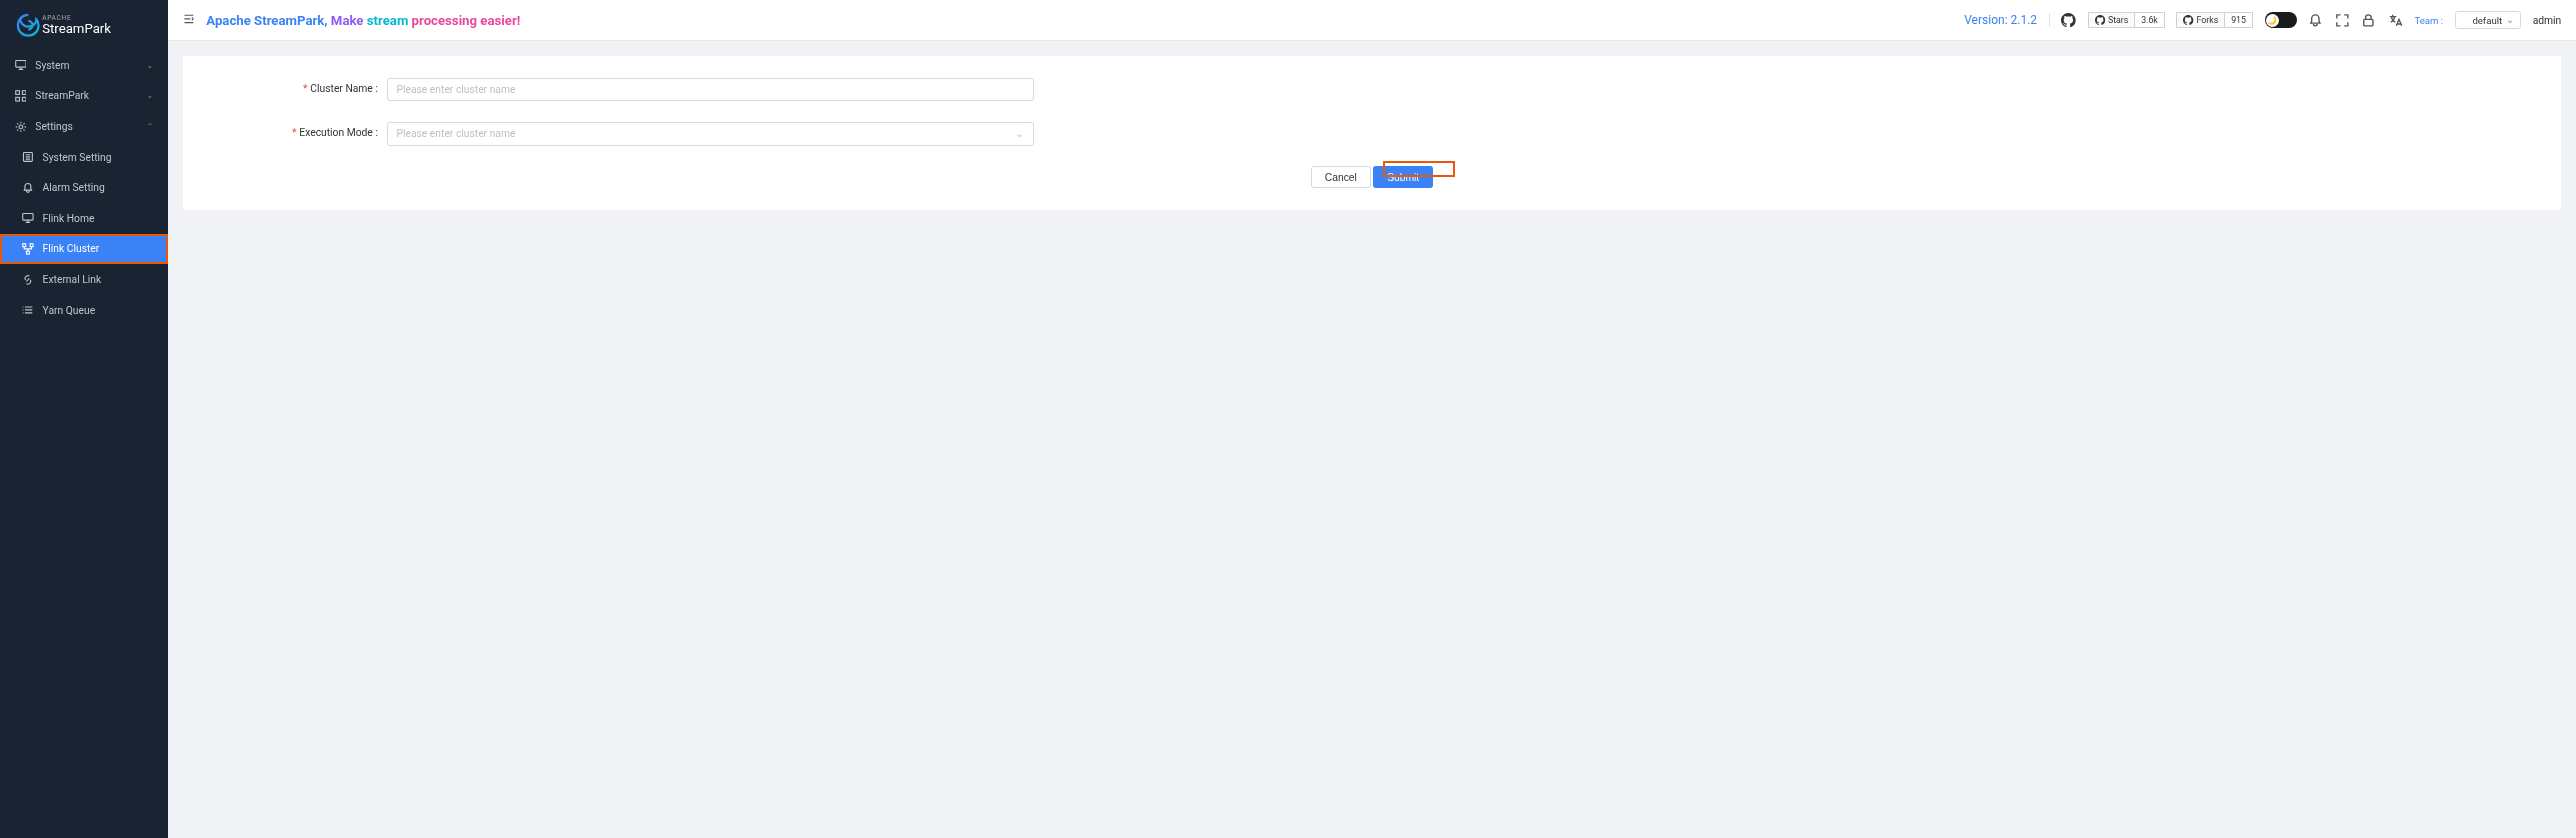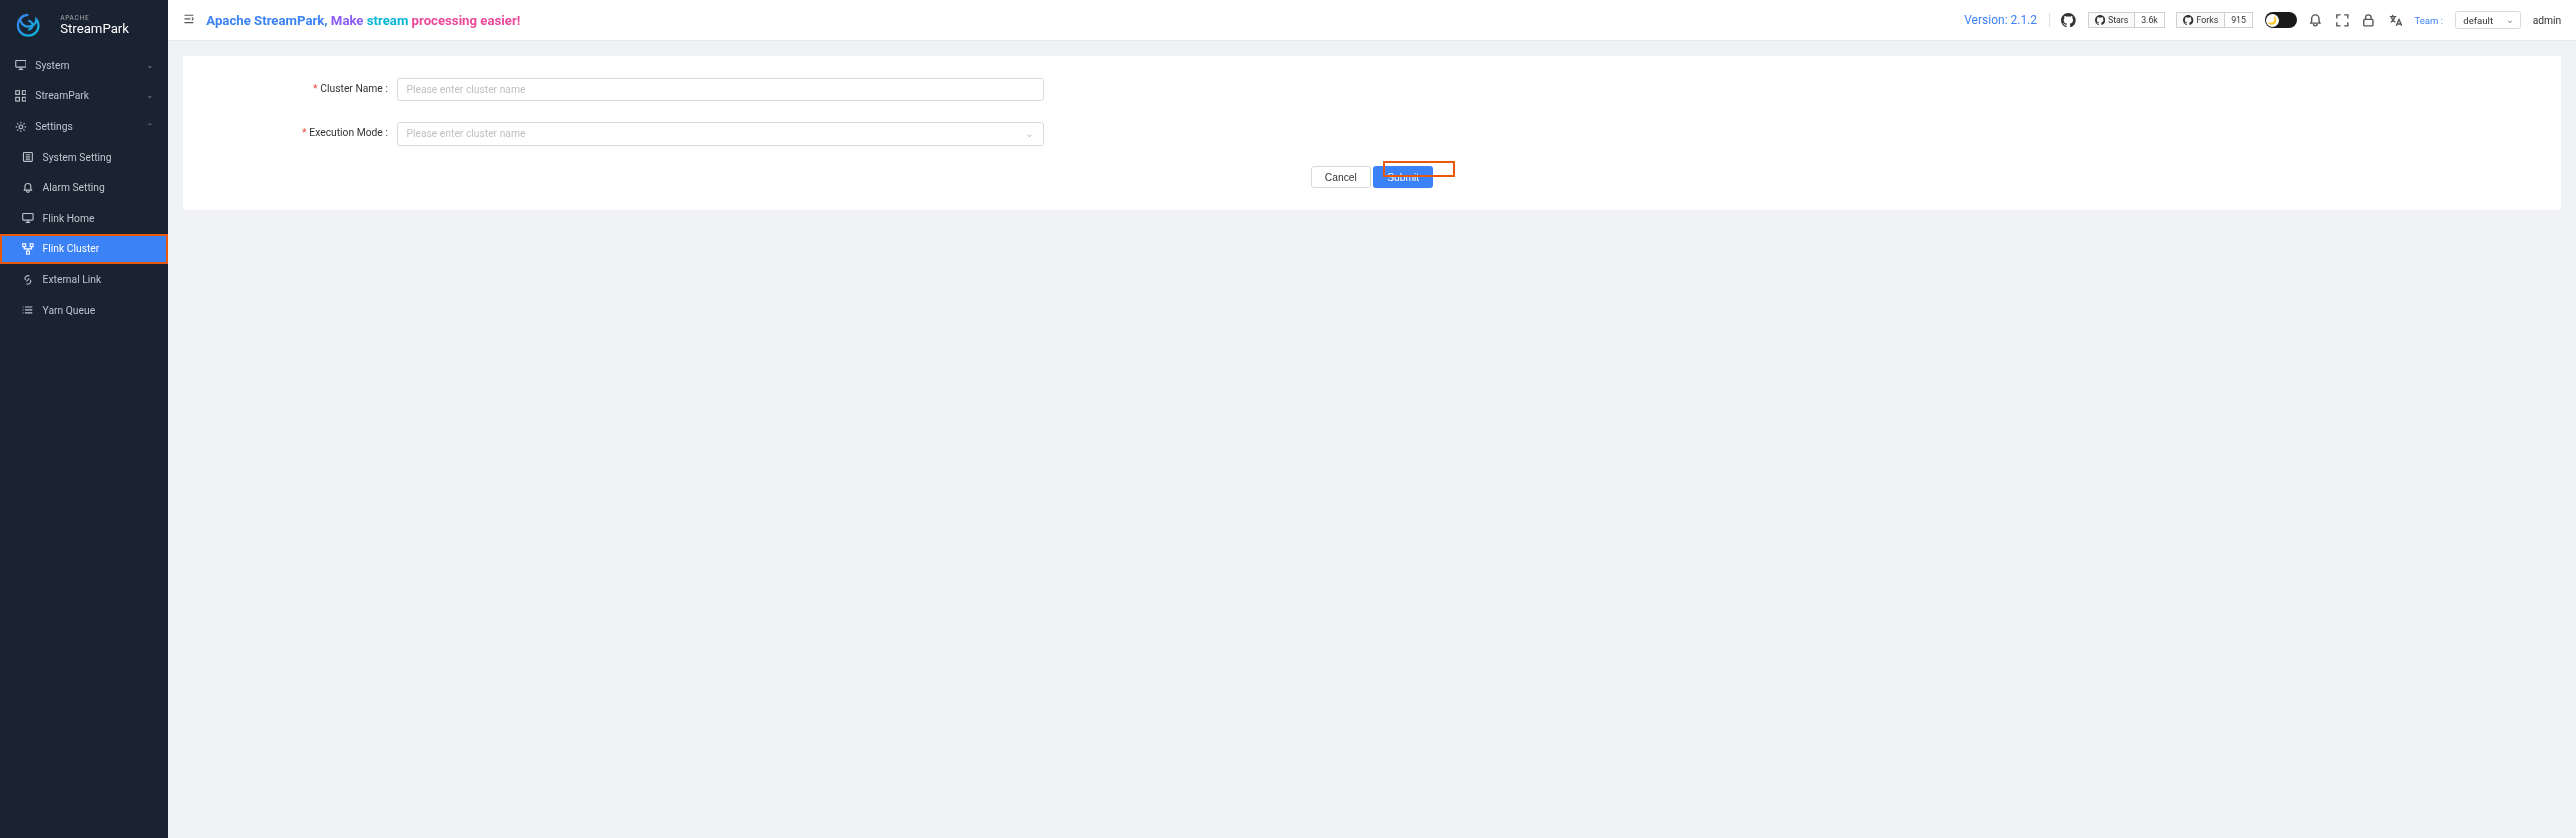--- a/index.html
+++ b/index.html
@@ -2,21 +2,21 @@
 <html style="font-size:11.8px"><head>
   <meta charset="utf-8">
   <style>
     * { box-sizing: border-box; margin: 0; padding: 0; }
     body { font-family: -apple-system, BlinkMacSystemFont, "Segoe UI", Roboto, sans-serif; background: #f0f2f5; color: #333; }
     
     .app-container { display: flex; height: 100vh; }
     
     
     .sidebar { width: 168px; background: #1a2332; color: #fff; flex-shrink: 0; display: flex; flex-direction: column; }
-    .logo { display: flex; align-items: center; padding: 11.8px 14.7px; gap: 19px; }
+    .logo { display: flex; align-items: center; padding: 11.8px 14.7px; gap: 1px; }
     .logo-icon { width: 26.5px; height: 26.5px; }
     .logo-text { display: flex; flex-direction: column; line-height: 1; }
     .logo-text-top { font-size: 6.6px; color: #aaa; letter-spacing: 0.7px; }
     .logo-text-main { font-size: 13.2px; font-weight: 400; }
     
     .nav-list { list-style: none; }
     .nav-item { display: flex; align-items: center; justify-content: space-between; padding: 8.8px 14.7px; cursor: pointer; color: #c0c4cc; font-size: 10.3px; }
     .nav-item-left { display: flex; align-items: center; gap: 8.8px; }
     .nav-item.active { background: #3b82f6; color: #fff; }
     .nav-item.highlighted { outline: 2.2px solid #ea580c; outline-offset: -2.2px; }
@@ -39,27 +39,27 @@
     .header-divider { width: 0.7px; height: 14.7px; background: #e0e0e0; }
     .gh-icon { width: 14.7px; height: 14.7px; cursor: pointer; }
     .gh-badge { display: flex; align-items: center; border: 0.7px solid #d0d0d0; border-radius: 0; overflow: hidden; font-size: 8.8px; cursor: pointer; }
     .gh-badge-label { display: flex; align-items: center; gap: 2.9px; padding: 1.5px 5.9px; background: #fafafa; border-right: 0.7px solid #d0d0d0; }
     .gh-badge-count { padding: 1.5px 5.9px; background: #fff; }
     .gh-badge svg { width: 10.3px; height: 10.3px; }
     .theme-toggle { width: 32px; height: 16px; background: #1a1a1a; border-radius: 8px; position: relative; cursor: pointer; }
     .theme-toggle-knob { position: absolute; left: 1.5px; top: 1.5px; width: 13.2px; height: 13.2px; background: #fff; border-radius: 50%; display: flex; align-items: center; justify-content: center; font-size: 8px; }
     .header-icon-btn { cursor: pointer; color: #555; width: 14.7px; height: 14.7px; display: flex; align-items: center; justify-content: center; }
     .team-label { font-size: 9.6px; color: #3b82f6; }
-    .team-select { border: 0.7px solid #d9d9d9; border-radius: 2.9px; padding: 2.9px 17.7px 2.9px 7.4px; font-size: 9.6px; position: relative; cursor: pointer; background: #fff; min-width: 66px; }
+    .team-select { border: 0.7px solid #d9d9d9; border-radius: 2.9px; padding: 2.9px 17.7px 2.9px 7.4px; font-size: 9.6px; position: relative; cursor: pointer; background: #fff; min-width: 66px; text-align: right; }
     .team-select::after { content: "⌄"; position: absolute; right: 5.9px; top: 2.2px; color: #999; }
     .user-label { font-size: 10.3px; color: #333; cursor: pointer; }
     
     
     .content { flex: 1; padding: 14.7px; overflow: auto; }
-    .form-card { background: #fff; border-radius: 1.5px; padding: 22px 23px; }
+    .form-card { background: #fff; border-radius: 1.5px; padding: 22px 13px; }
     .form-row { display: flex; align-items: flex-start; margin-bottom: 20.6px; }
     .form-label { width: 191px; text-align: right; padding-right: 8.8px; font-size: 10.3px; color: #333; padding-top: 4.4px; }
     .form-label .req { color: #e74c3c; margin-right: 2.9px; }
     .form-control { flex: 1; max-width: 647px; }
     .form-input, .form-select, .form-textarea {
       width: 100%; padding: 4.4px 8.8px; border: 0.7px solid #d9d9d9; border-radius: 2.9px;
       font-size: 10.3px; color: #333; background: #fff; font-family: inherit;
     }
     .form-input::placeholder, .form-textarea::placeholder { color: #bfbfbf; }
     .form-select { position: relative; color: #bfbfbf; cursor: pointer; }

